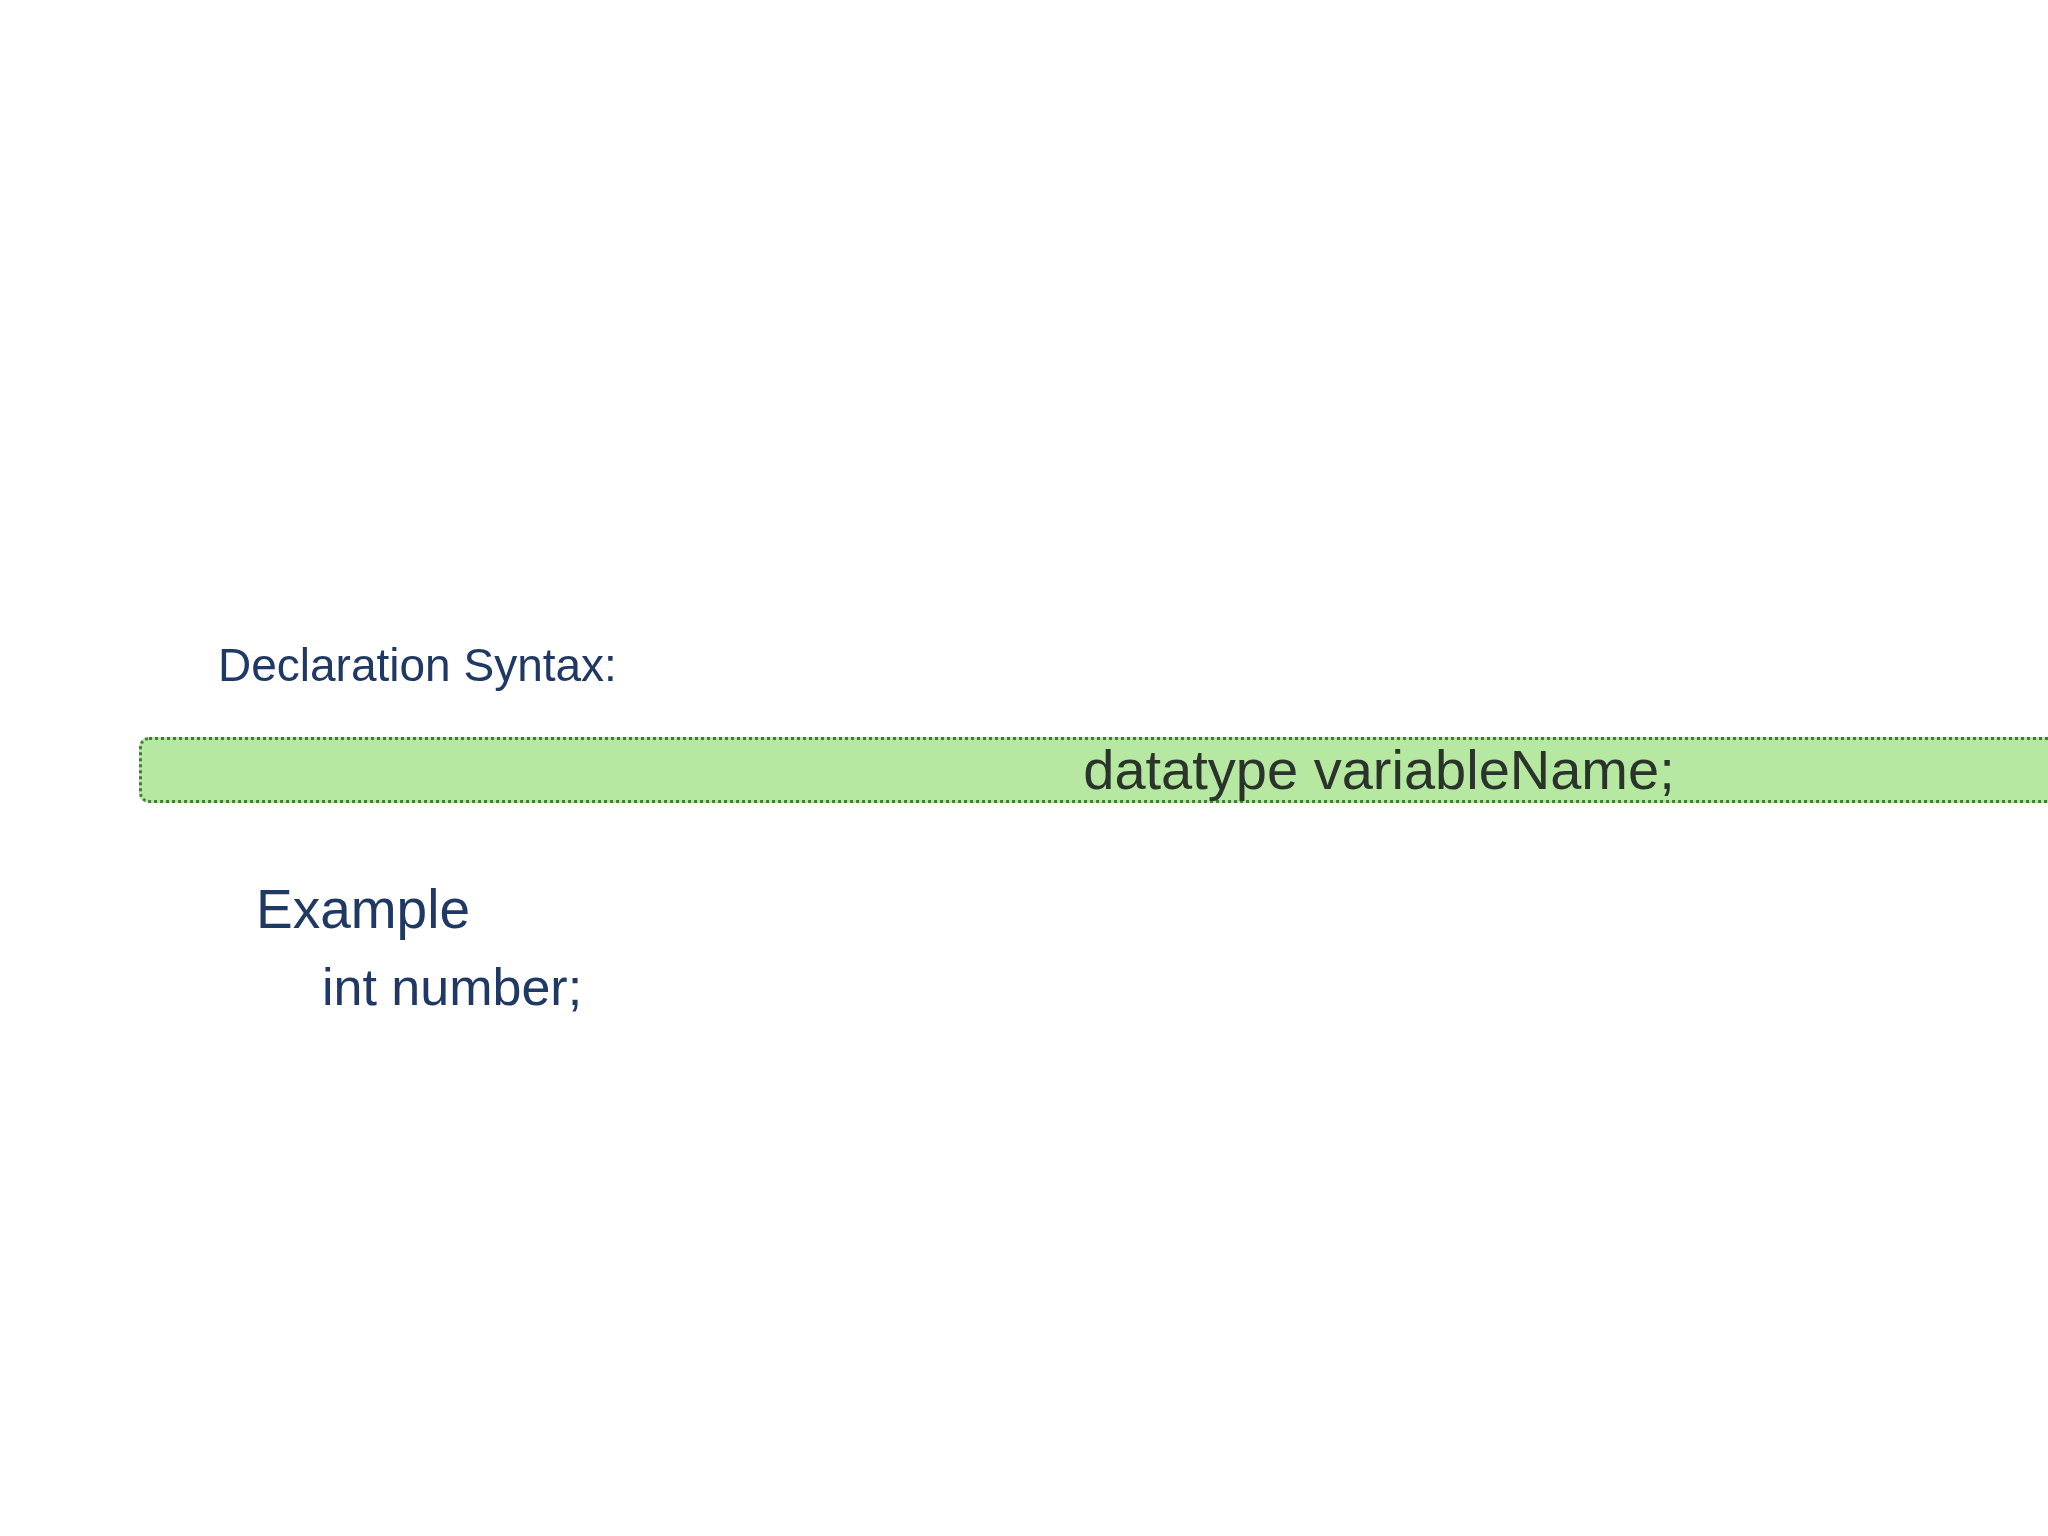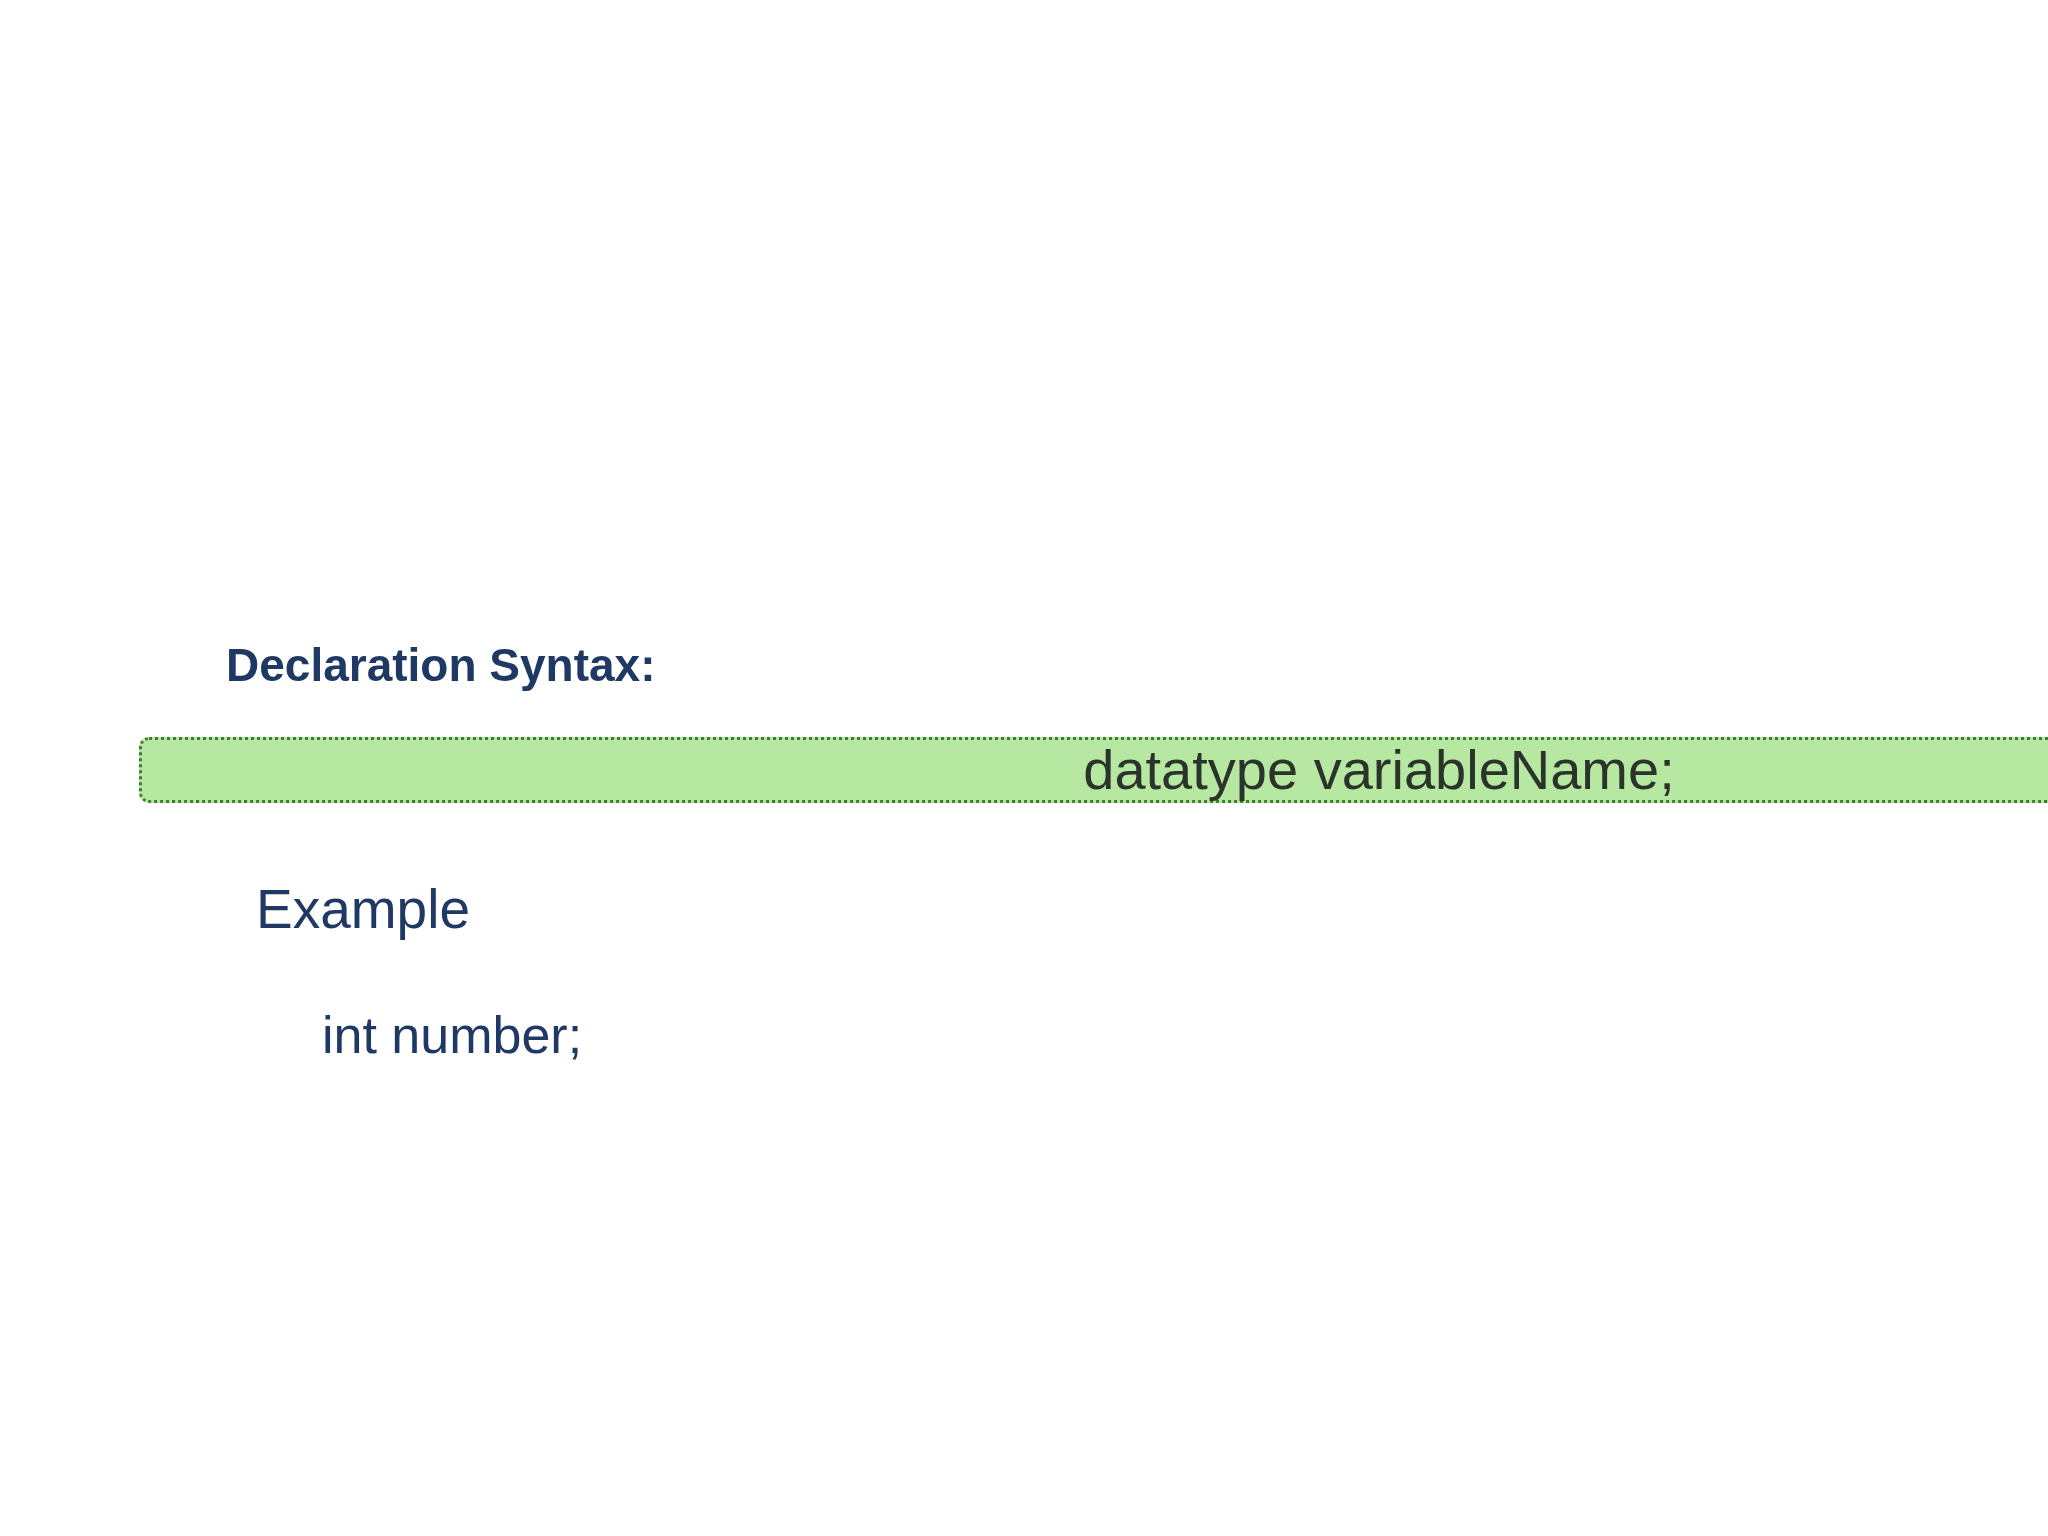--- a/index.html
+++ b/index.html
@@ -26,26 +26,25 @@
     margin: 0;
     text-align: center;
     font-size: 100px;
     line-height: 1.15;
     font-weight: 700;
     letter-spacing: -1px;
     color: var(--title-color, #0d0d0d);
   }
   .syntax-label {
     position: absolute;
-    left: 226px;
+    left: 218px;
     top: 638px;
     font-size: 46px;
     line-height: 1.2;
     color: var(--label-color, #203864);
-    font-weight: bold;
   }
   .syntax-bar {
     position: absolute;
     left: 139px;
     top: 737px;
     width: 2480px;
     height: 66px;
     box-sizing: border-box;
     background: var(--bar-fill, #b7e8a2);
     border: 3px dotted var(--bar-border, #3f7d35);
@@ -69,21 +68,20 @@
     color: var(--label-color, #203864);
     margin-top: 26px;
   }
   .example-code {
     position: absolute;
     left: 322px;
     top: 956px;
     font-size: 52px;
     line-height: 1.2;
     color: var(--label-color, #203864);
-    margin-top: 48px;
   }
 </style>
 </head>
 <body style="--bg: #ffffff; --title-color: #0d0d0d; --label-color: #203864; --code-color: #2a342a; --bar-fill: #b7e8a2; --bar-border: #3f7d35;">
 
 <div class="slide">
 
 
   <div class="syntax-label">Declaration Syntax:</div>
 

